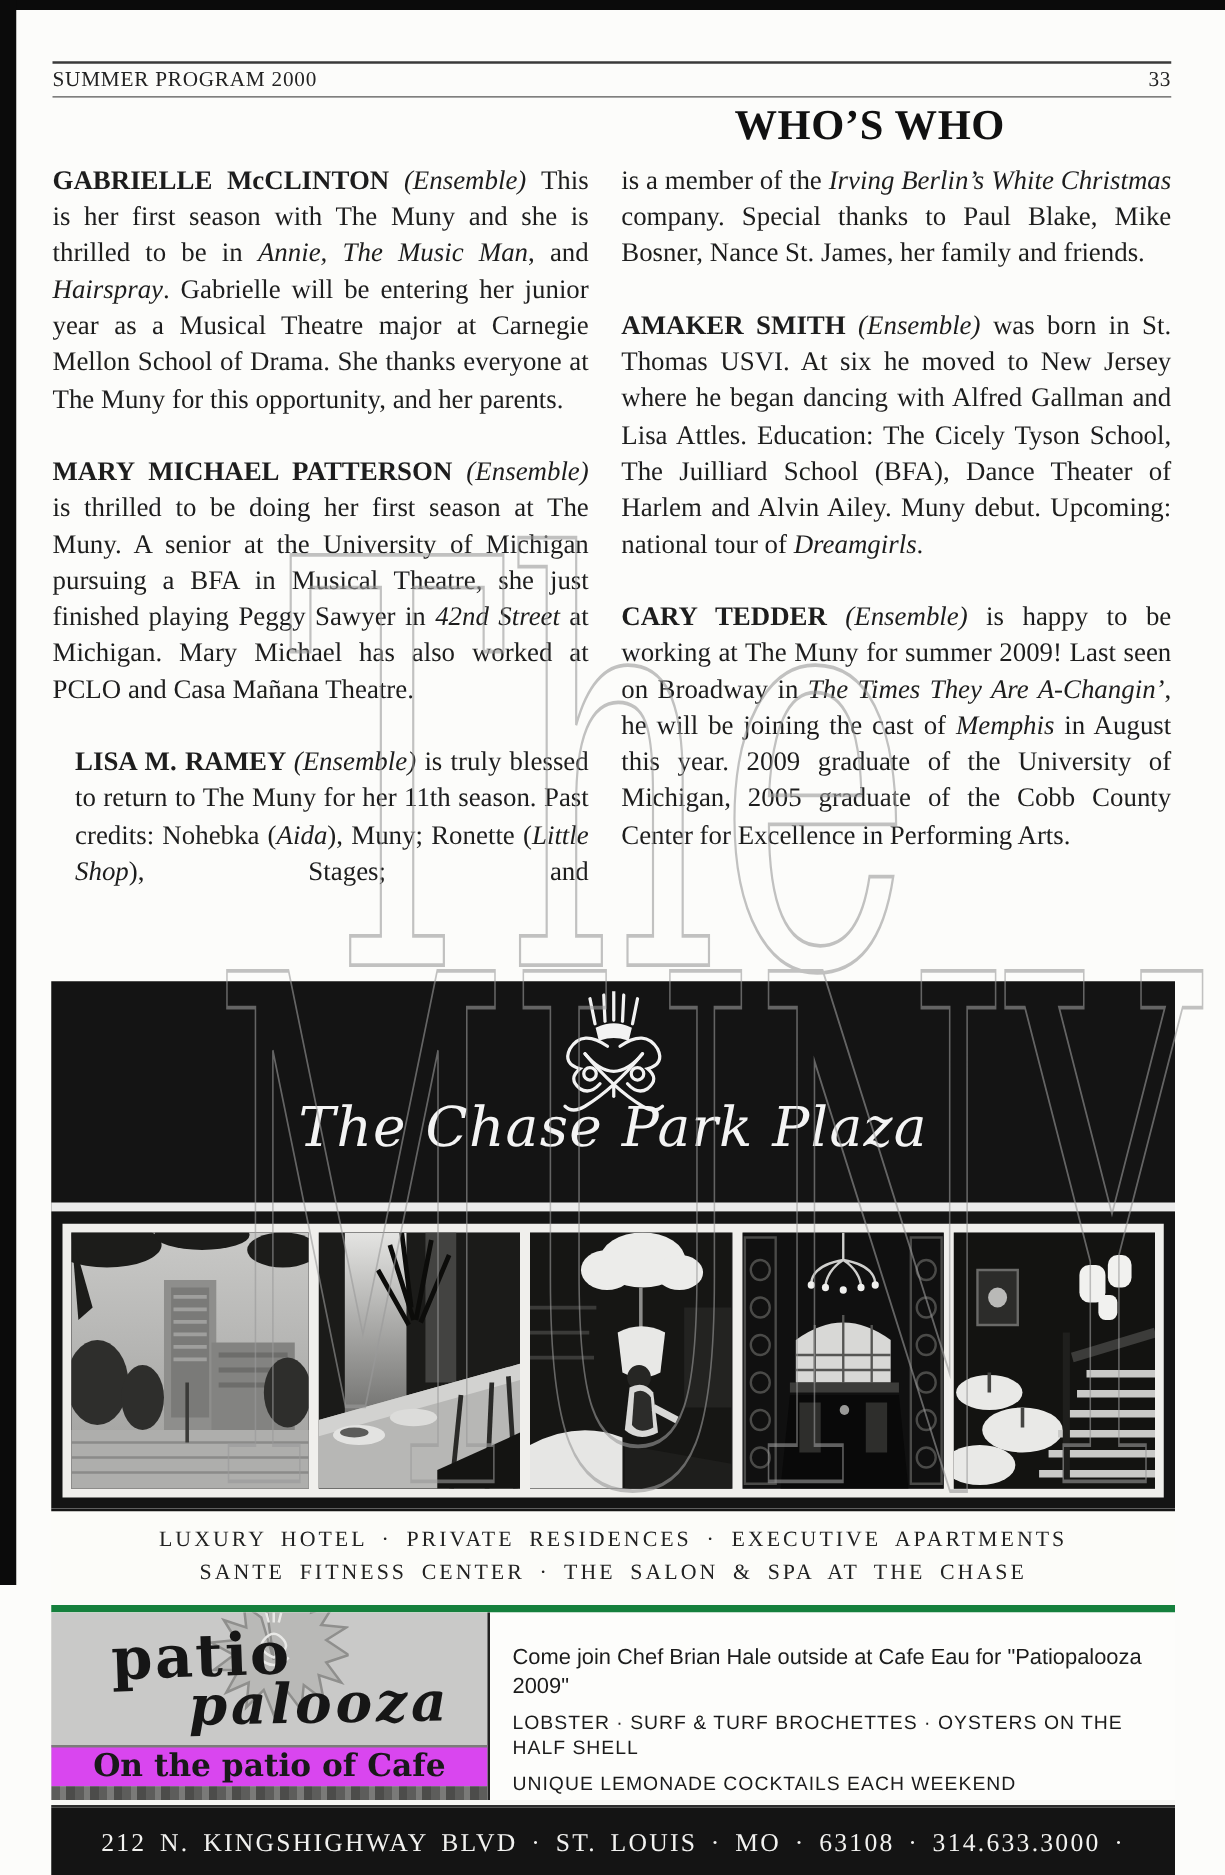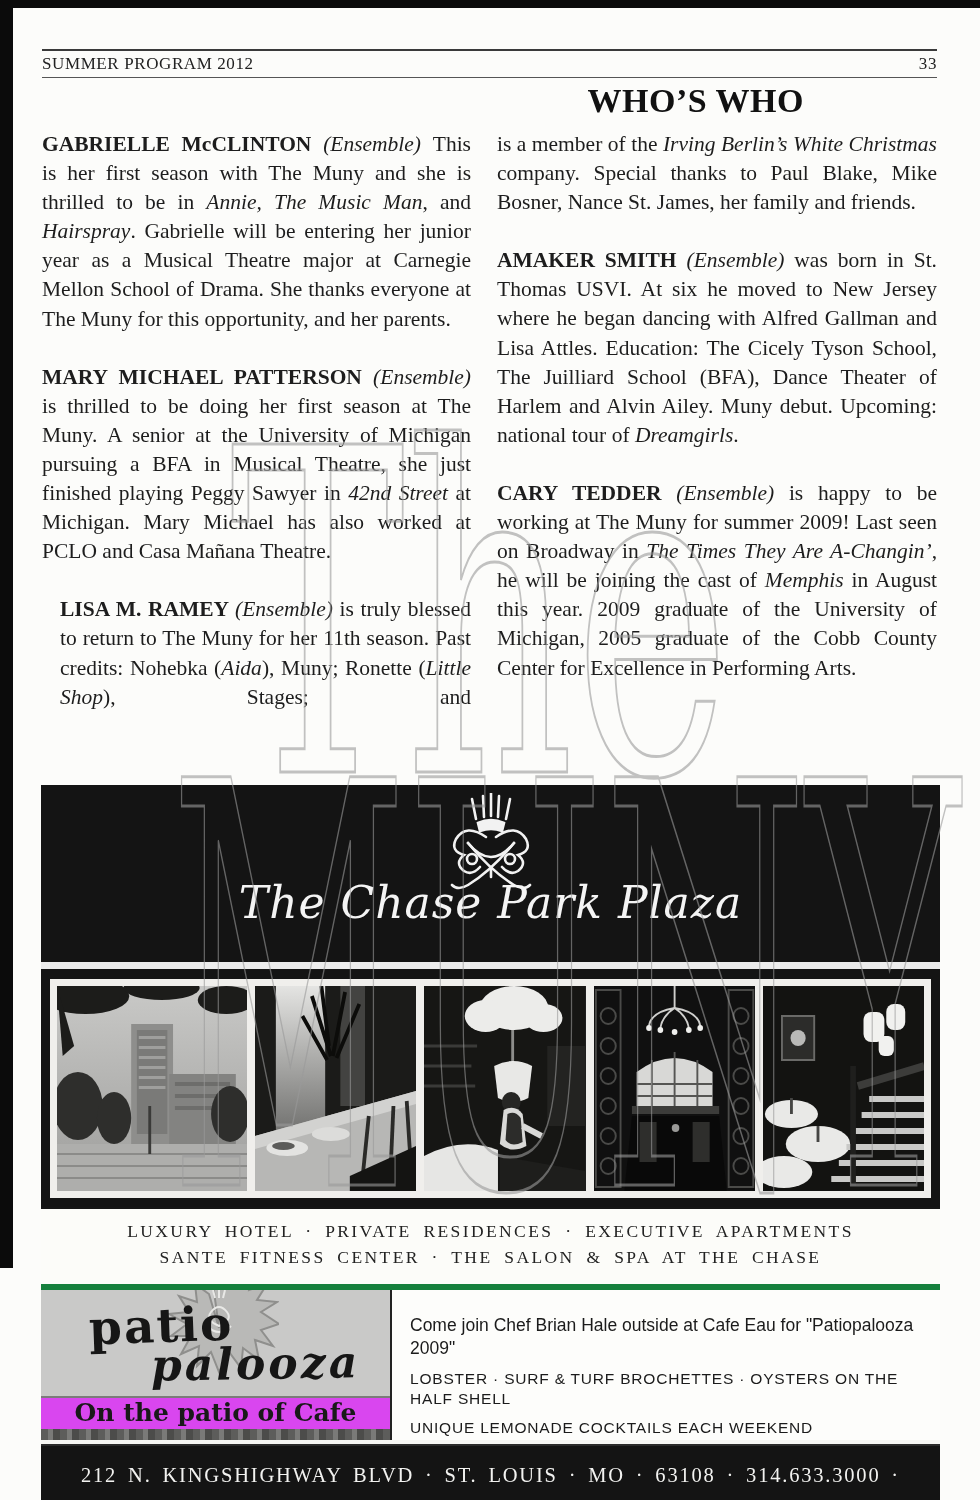--- a/index.html
+++ b/index.html
@@ -64,21 +64,21 @@
 </style>
 </head>
 <body>
 
 <div class="page">
   <div class="edge-top"></div>
   <div class="edge-left"></div>
 
   <div class="rule r1"></div>
   <div class="hdr">
-    <span>SUMMER PROGRAM 2012</span>
+    <span>SUMMER PROGRAM 2000</span>
     <span>33</span>
   </div>
   <div class="rule r2"></div>
 
   <div class="page-title">WHO’S WHO</div>
 
   <div class="col left">
       <p class="bio"><span class="b">GABRIELLE McCLINTON </span><span class="i">(Ensemble) </span><span class="n">This is her first season with The Muny and she is thrilled to be in </span><span class="i">Annie, The Music Man</span><span class="n">, and </span><span class="i">Hairspray</span><span class="n">. Gabrielle will be entering her junior year as a Musical Theatre major at Carnegie Mellon School of Drama. She thanks everyone at The Muny for this opportunity, and her parents.</span></p>
       <p class="bio"><span class="b">MARY MICHAEL PATTERSON </span><span class="i">(Ensemble)</span><span class="n"> is thrilled to be doing her first season at The Muny. A senior at the University of Michigan pursuing a BFA in Musical Theatre, she just finished playing Peggy Sawyer in </span><span class="i">42nd Street</span><span class="n"> at Michigan. Mary Michael has also worked at PCLO and Casa Mañana Theatre.</span></p>
       <p class="bio cont"><span class="b">LISA M. RAMEY </span><span class="i">(Ensemble)</span><span class="n"> is truly blessed to return to The Muny for her 11th season. Past credits: Nohebka (</span><span class="i">Aida</span><span class="n">), Muny; Ronette (</span><span class="i">Little Shop</span><span class="n">), Stages; and</span></p>

